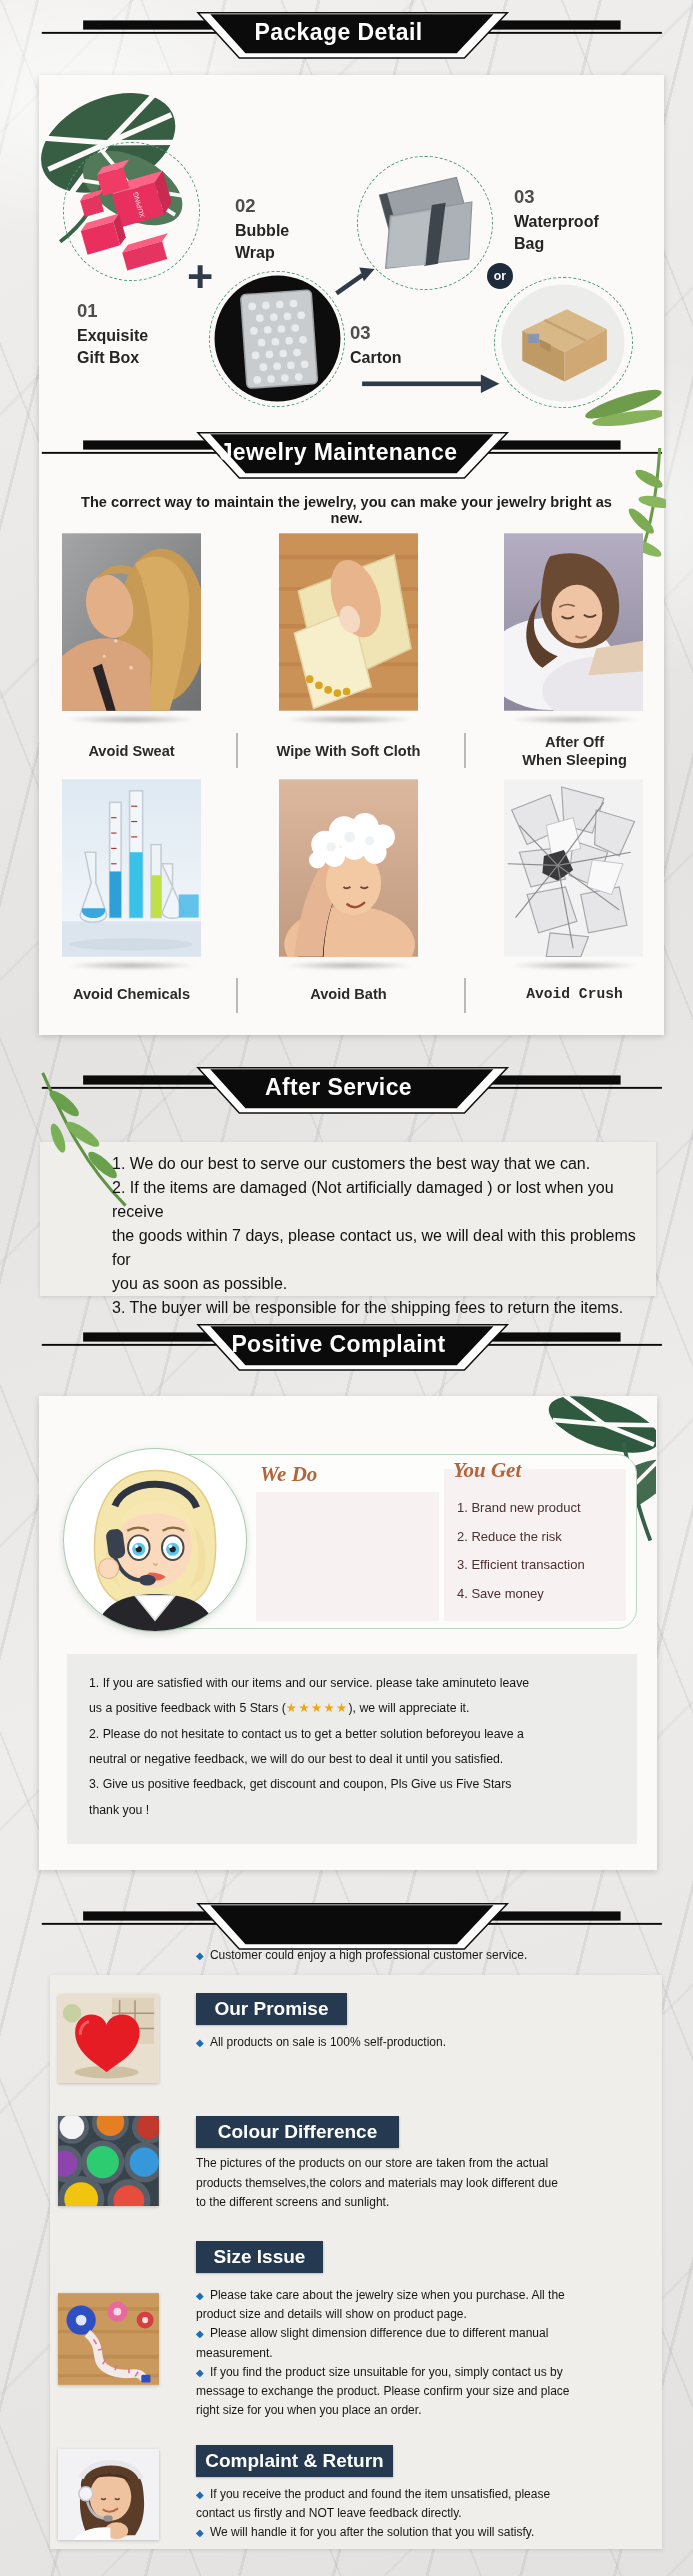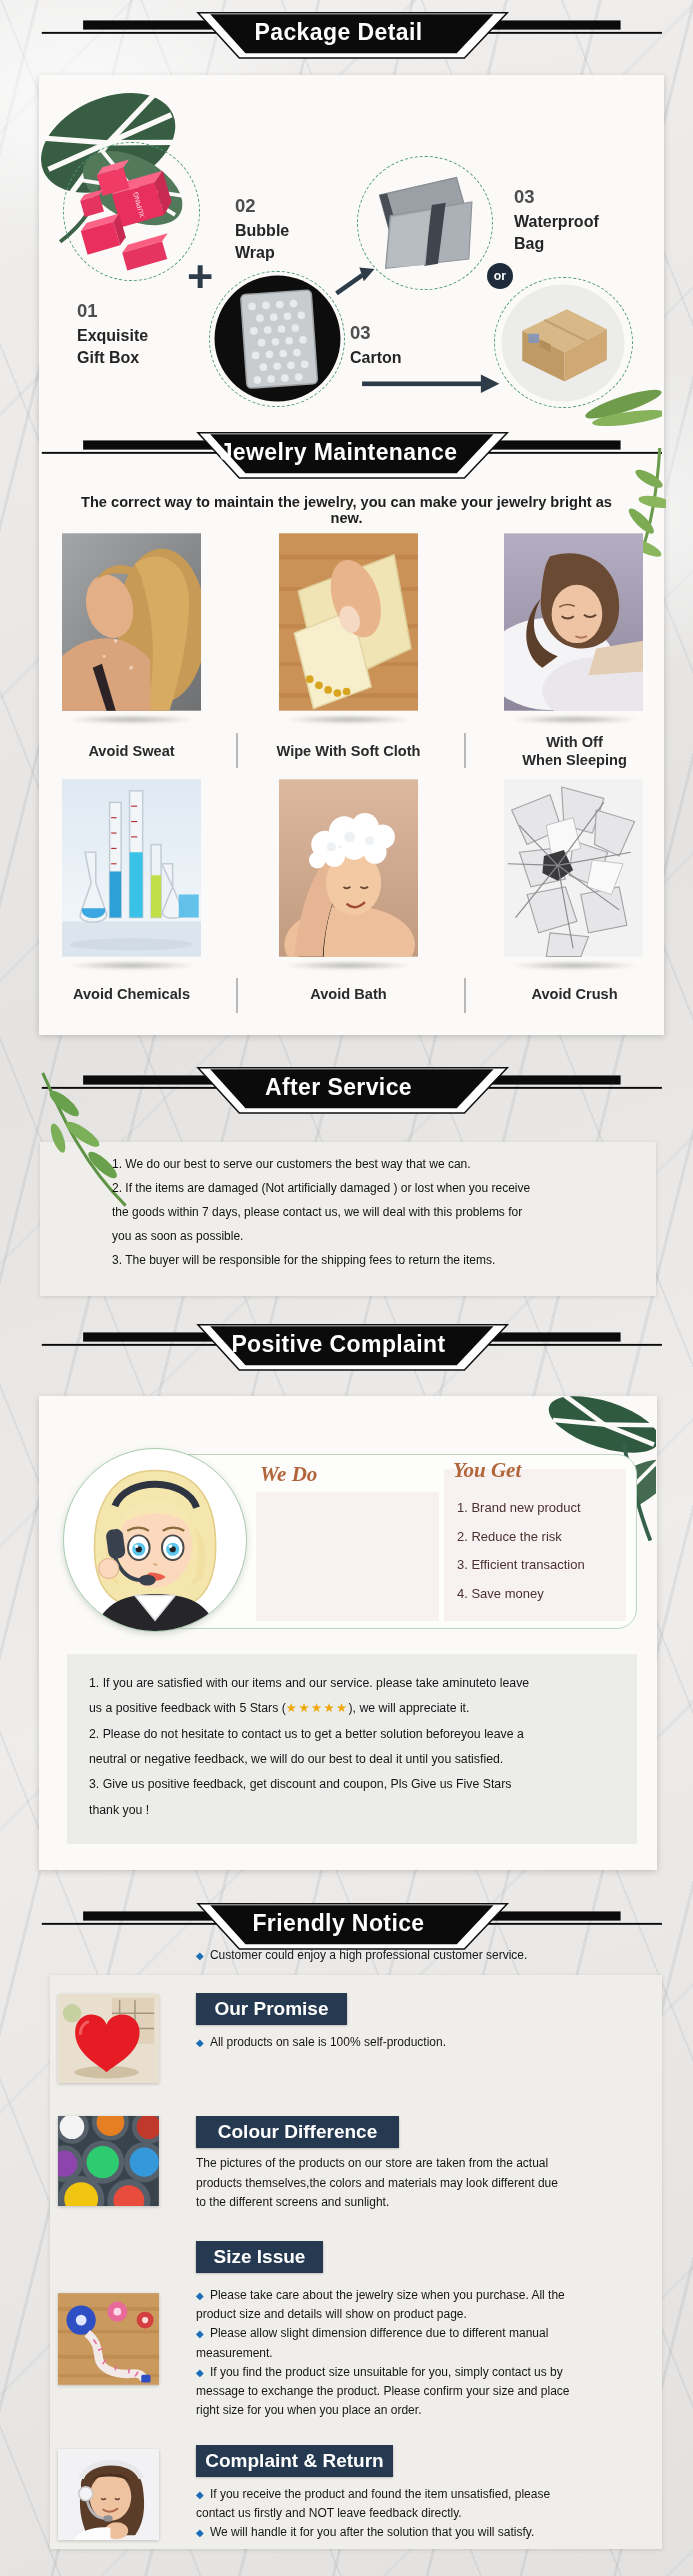--- a/index.html
+++ b/index.html
@@ -31,21 +31,21 @@
   .orb{position:absolute;width:26px;height:26px;border-radius:50%;background:#1d2b3a;color:#fff;
     display:flex;align-items:center;justify-content:center;font-size:12.3px;font-weight:bold;}
   
   .mimg{position:absolute;width:139px;height:178px;overflow:hidden;}
   .mshadow{position:absolute;width:131px;height:9.2px;border-radius:50%;
     background:radial-gradient(ellipse at center, rgba(0,0,0,.28), transparent 70%);filter:blur(1.5px);}
   .mlabel{position:absolute;width:177px;text-align:center;font-size:14.6px;font-weight:bold;color:#2a2a2a;line-height:17.7px;}
   .vdiv{position:absolute;width:1.5px;background:#b9b9b9;}
   .intro{position:absolute;text-align:center;font-size:14.6px;font-weight:600;color:#1f1f1f;}
   
-  .bodytext{position:absolute;color:#121212;font-size:12px;line-height:24px;}
+  .bodytext{position:absolute;color:#121212;font-size:16px;line-height:24px;}
   
   .roundbox{position:absolute;border:1.5px solid #bcd6c0;border-radius:20px;background:#fdfdfc;}
   .avatar{position:absolute;border-radius:50%;border:1.5px solid #a9cdb2;background:#fff;overflow:hidden;box-shadow:0 2.3px 6.2px rgba(90,120,95,.25);}
   .ltitle{position:absolute;font-family:"Liberation Serif",serif;font-style:italic;font-weight:bold;
     font-size:21px;color:#b2653a;}
   .listpanel{position:absolute;background:#f7f2f1;}
   .litem{font-size:13px;color:#4b3030;line-height:28.5px;white-space:nowrap;}
   .noteline{position:absolute;font-size:12.3px;color:#161616;white-space:nowrap;}
   .stars{color:#f0a70a;letter-spacing:1.5px;}
   
@@ -304,21 +304,21 @@
   <div class="mshadow" style="left:283px;top:715px;"></div>
   <div class="mshadow" style="left:509px;top:715px;"></div>
 
   <div class="mlabel" style="left:43px;top:743px;">
     <span>Avoid  Sweat</span>
   </div>
   <div class="mlabel" style="left:260px;top:743px;">
     <span>Wipe With Soft Cloth</span>
   </div>
   <div class="mlabel" style="left:486px;top:734px;">
-    <span>With Off</span><br>
+    <span>After Off</span><br>
     <span>When Sleeping</span>
   </div>
   <div class="vdiv" style="left:236px;top:733px;height:35px;"></div>
   <div class="vdiv" style="left:464px;top:733px;height:35px;"></div>
 
   <div class="mimg" style="left:62px;top:779px;">
     <svg width="139" height="178" viewBox="0 0 181 231">
       <defs>
           <linearGradient id="chbg" x1="0" y1="0" x2="0" y2="1">
         <stop offset="0" stop-color="#dfe9f2"></stop>
@@ -418,21 +418,21 @@
   <div class="mshadow" style="left:66px;top:961px;"></div>
   <div class="mshadow" style="left:283px;top:961px;"></div>
   <div class="mshadow" style="left:509px;top:961px;"></div>
 
   <div class="mlabel" style="left:43px;top:986px;">
     <span>Avoid  Chemicals</span>
   </div>
   <div class="mlabel" style="left:260px;top:986px;">
     <span>Avoid  Bath</span>
   </div>
-  <div class="mlabel" style="left:486px;top:986px;">
+  <div class="mlabel" style="left:486px;top:986px;font-family:Liberation Mono, monospace;">
     <span>Avoid  Crush</span>
   </div>
   <div class="vdiv" style="left:236px;top:978px;height:35px;"></div>
   <div class="vdiv" style="left:464px;top:978px;height:35px;"></div>
 
   <div class="banner" style="top:1067px">
     <svg width="693" height="49" viewBox="0 0 900 64">
       <rect x="106" y="11" width="702" height="12" fill="#0b0b0b"></rect>
       <rect x="52" y="26" width="810" height="2.5" fill="#0b0b0b"></rect>
       <polygon points="256,1 660,1 604,60 310,60" fill="#ffffff" stroke="#111" stroke-width="2"></polygon>
@@ -548,21 +548,20 @@
   <div class="noteline" style="left:89px;top:1777px;">3. Give us positive feedback, get discount and coupon, Pls Give us Five Stars</div>
   <div class="noteline" style="left:89px;top:1803px;">thank you !</div>
 
   <div class="banner" style="top:1903px">
     <svg width="693" height="49" viewBox="0 0 900 64">
       <rect x="106" y="11" width="702" height="12" fill="#0b0b0b"></rect>
       <rect x="52" y="26" width="810" height="2.5" fill="#0b0b0b"></rect>
       <polygon points="256,1 660,1 604,60 310,60" fill="#ffffff" stroke="#111" stroke-width="2"></polygon>
       <polygon points="272,3 642,3 594,54 318,54" fill="#0b0b0b"></polygon>
     </svg>
-    <div class="bt">Friendly Notice</div>
   </div>
 
   <div class="panel" style="left:50px;top:1975px;width:612px;height:574px;"></div>
 
   <div class="nimg" style="left:58px;top:1994px;height:89px;">
     <svg width="101" height="89" viewBox="0 0 131 116">
       <rect width="131" height="116" fill="#e9dfcf"></rect>
       <rect x="70" y="5" width="55" height="60" fill="#d9c8ac" opacity=".6"></rect>
       <g stroke="#6b5b43" stroke-width="2" opacity=".5">
           <line x1="80" y1="8" x2="80" y2="60"></line>

